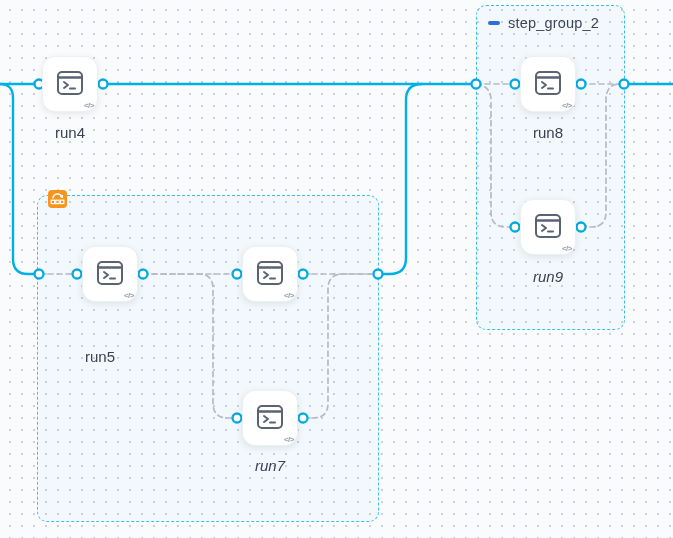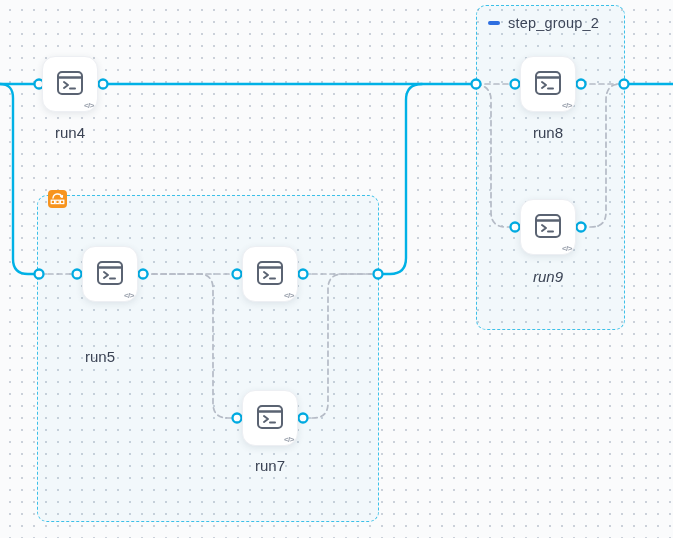--- a/index.html
+++ b/index.html
@@ -178,21 +178,21 @@
 
   <div class="node" style="left:242px;top:390px;">
     <svg class="term" width="27" height="25" viewBox="0 0 27 25">
       <rect x="1.5" y="1.5" width="24" height="22" rx="4" fill="none" stroke="#5a6372" stroke-width="2"></rect>
       <path d="M2 7 H25" stroke="#5a6372" stroke-width="2.6"></path>
       <path d="M7.5 11.5 L11.5 14.5 L7.5 17.5" fill="none" stroke="#5a6372" stroke-width="2" stroke-linecap="round" stroke-linejoin="round"></path>
       <path d="M13.5 18 H18.5" stroke="#5a6372" stroke-width="2" stroke-linecap="round"></path>
     </svg>
     <span class="code-badge">&lt;/&gt;</span>
   </div>
-  <div class="node-label" style="left:225px;top:457px;">run7</div>
+  <div class="node-label" style="left:225px;top:457px;font-style:italic;">run7</div>
 
   <div class="node" style="left:520px;top:56px;">
     <svg class="term" width="27" height="25" viewBox="0 0 27 25">
       <rect x="1.5" y="1.5" width="24" height="22" rx="4" fill="none" stroke="#5a6372" stroke-width="2"></rect>
       <path d="M2 7 H25" stroke="#5a6372" stroke-width="2.6"></path>
       <path d="M7.5 11.5 L11.5 14.5 L7.5 17.5" fill="none" stroke="#5a6372" stroke-width="2" stroke-linecap="round" stroke-linejoin="round"></path>
       <path d="M13.5 18 H18.5" stroke="#5a6372" stroke-width="2" stroke-linecap="round"></path>
     </svg>
     <span class="code-badge">&lt;/&gt;</span>
   </div>

